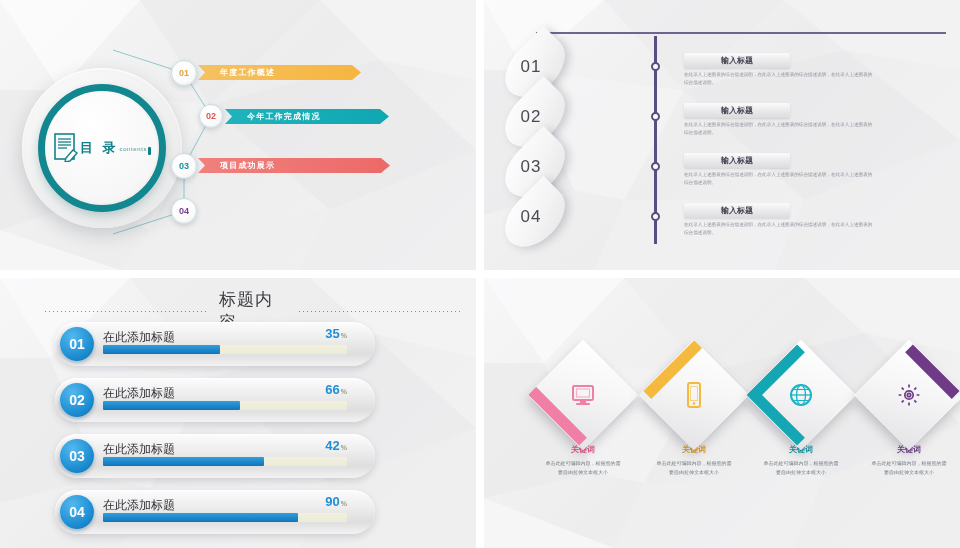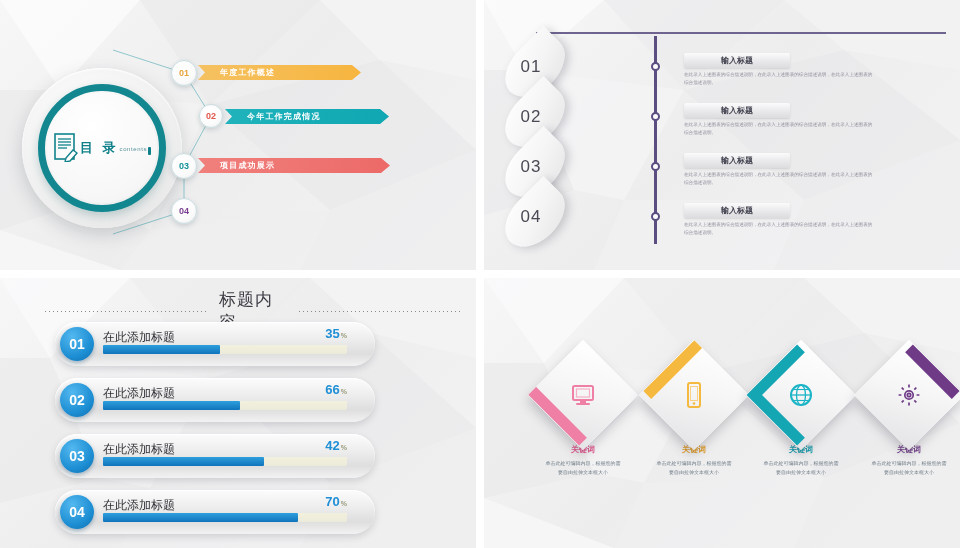--- a/index.html
+++ b/index.html
@@ -334,21 +334,21 @@
       <div class="bar-label">在此添加标题</div>
       <div class="bar-pct"><span>42</span><span class="u">%</span></div>
       <div class="bar-track">
           <div class="bar-fill" style="width:66%"></div>
         </div>
     </div>
 
     <div class="bar-row" style="top:212px">
       <div class="bar-badge">04</div>
       <div class="bar-label">在此添加标题</div>
-      <div class="bar-pct"><span>70</span><span class="u">%</span></div>
+      <div class="bar-pct"><span>90</span><span class="u">%</span></div>
       <div class="bar-track">
           <div class="bar-fill" style="width:80%"></div>
         </div>
     </div>
   </div>
 
   <div class="slide">
     <div class="poly">
       <svg viewBox="0 0 476 270" preserveAspectRatio="none">
         <polygon points="0,0 140,0 60,85" fill="#fbfbfc" opacity=".7"></polygon>

